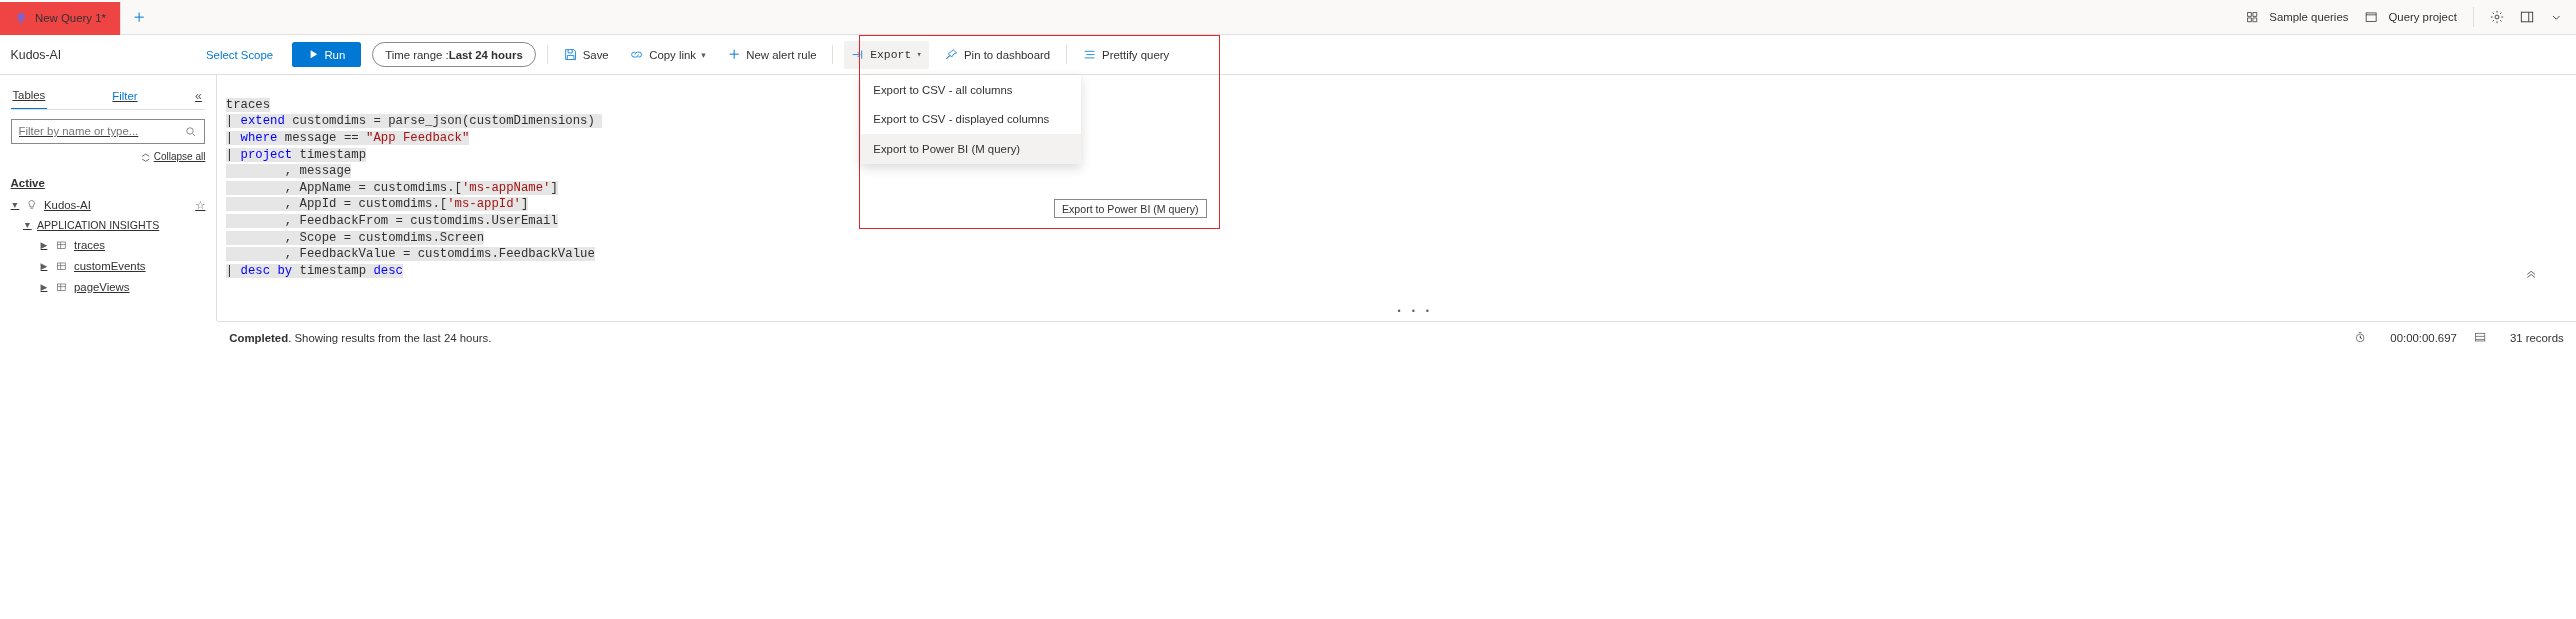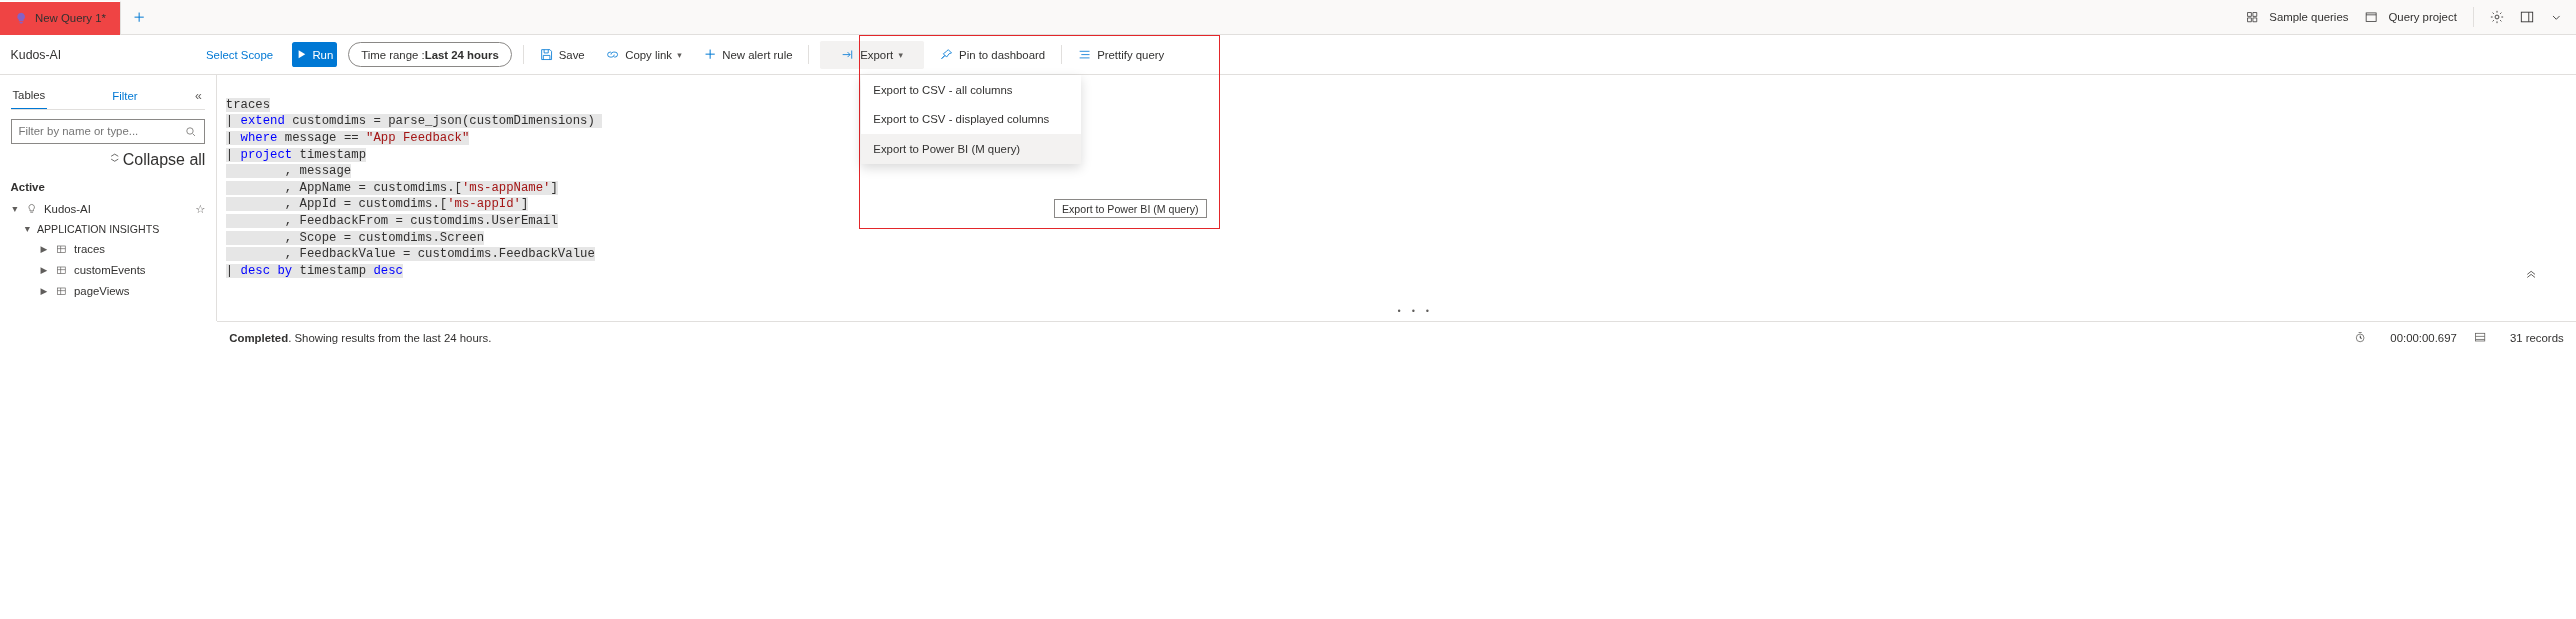--- a/index.html
+++ b/index.html
@@ -12,45 +12,45 @@
     .tab-icon { color: #8661c5; }
     .tab-add { padding: 0 12.3px; color: #0078d4; font-size: 14px; cursor: pointer; }
     .tab-right { margin-left: auto; display: flex; align-items: center; gap: 16px; padding-right: 12.3px; }
     .tab-right-btn { display: flex; align-items: center; gap: 10px; color: #323130; cursor: pointer; }
     .icon-small { width: 14px; height: 14px; display: inline-flex; align-items: center; justify-content: center; }
 
     
     .toolbar { display: flex; align-items: center; height: 40px; border-bottom: 0.9px solid #e1dfdd; padding: 0 10.6px; gap: 10.6px; position: relative; }
     .breadcrumb { font-size: 12.3px; color: #323130; padding-right: 8.8px; }
     .select-scope { color: #0078d4; cursor: pointer; padding: 0 8.8px; }
-    .run-btn { background: #0078d4; color: #fff; border: none; border-radius: 2.6px; height: 25px; padding: 0 4px; display: flex; align-items: center; gap: 5.3px; font-size: 11.4px; cursor: pointer; }
+    .run-btn { background: #0078d4; color: #fff; border: none; border-radius: 2.6px; height: 25px; padding: 0 16px; display: flex; align-items: center; gap: 5.3px; font-size: 11.4px; cursor: pointer; }
     .pill { border: 0.9px solid #8a8886; border-radius: 14px; height: 25px; padding: 0 12.3px; display: flex; align-items: center; font-size: 11.4px; cursor: pointer; }
     .tb-sep { width: 0.9px; height: 19.4px; background: #e1dfdd; }
     .tb-btn { display: flex; align-items: center; gap: 5.3px; color: #323130; cursor: pointer; padding: 0 5.3px; height: 25px; }
     .tb-btn .chev { font-size: 8.8px; color: #605e5c; }
     .tb-icon { color: #0078d4; }
 
     
     .export-region { border: 1.8px solid #e3262a; position: absolute; right: 0; top: 0; height: 194px; pointer-events: none; z-index: 5; }
-    .export-btn-wrap { background: #f3f2f1; border-radius: 1.8px; padding: 0 21px; height: 28px; display: flex; align-items: center; }
+    .export-btn-wrap { background: #f3f2f1; border-radius: 1.8px; padding: 0 7px; height: 28px; display: flex; align-items: center; font-family: Liberation Mono, monospace; }
     .dropdown { position: absolute; top: 40px; left: 861px; width: 220px; background: #fff; box-shadow: 0 3.5px 10.6px rgba(0,0,0,.15); z-index: 10; }
     .dropdown-item { padding: 8.8px 12.3px; cursor: pointer; }
     .dropdown-item.hover { background: #f3f2f1; }
     .tooltip-box { position: absolute; border: 0.9px solid #8a8886; background: #fff; padding: 2.6px 7px; font-size: 10.6px; z-index: 12; }
 
     
     .main { display: flex; height: 246px; }
-    .sidebar { width: 217px; border-right: 0.9px solid #e1dfdd; display: flex; flex-direction: column; padding: 7px 10.6px; }
+    .sidebar { width: 217px; border-right: 0.9px solid #e1dfdd; display: flex; flex-direction: column; padding: 7px 10.6px; text-decoration: underline; }
     .side-tabs { display: flex; gap: 19.4px; border-bottom: 0.9px solid #e1dfdd; align-items: center; }
     .side-tab { padding: 7px 1.8px; cursor: pointer; color: #605e5c; }
     .side-tab.active { color: #323130; border-bottom: 1.8px solid #0078d4; }
     .side-collapse { margin-left: auto; color: #605e5c; cursor: pointer; font-size: 12.3px; padding: 0 3.5px; }
     .filter-box { margin-top: 8.8px; display: flex; align-items: center; border: 0.9px solid #8a8886; height: 25px; padding: 0 7px; justify-content: space-between; }
     .filter-box input { border: none; outline: none; flex: 1; font-size: 11.4px; }
-    .collapse-all { display: flex; justify-content: flex-end; align-items: flex-start; gap: 1px; margin-top: 7px; color: #323130; cursor: pointer; font-size: 16px; }
+    .collapse-all { display: flex; justify-content: flex-end; align-items: flex-start; gap: 1px; margin-top: 7px; color: #323130; cursor: pointer; font-size: 10px; }
     .section-hdr { font-weight: 600; margin-top: 12.3px; font-size: 11.4px; }
     .tree { margin-top: 5.3px; }
     .tree-row { display: flex; align-items: center; gap: 5.3px; padding: 3.5px 0; cursor: pointer; }
     .tree-row.lvl1 { padding-left: 12.3px; }
     .tree-row.lvl2 { padding-left: 30px; }
     .tree-caret { width: 8.8px; color: #605e5c; font-size: 8.8px; }
     .tree-icon { color: #605e5c; }
     .star { margin-left: auto; color: #605e5c; cursor: pointer; }
 
     

